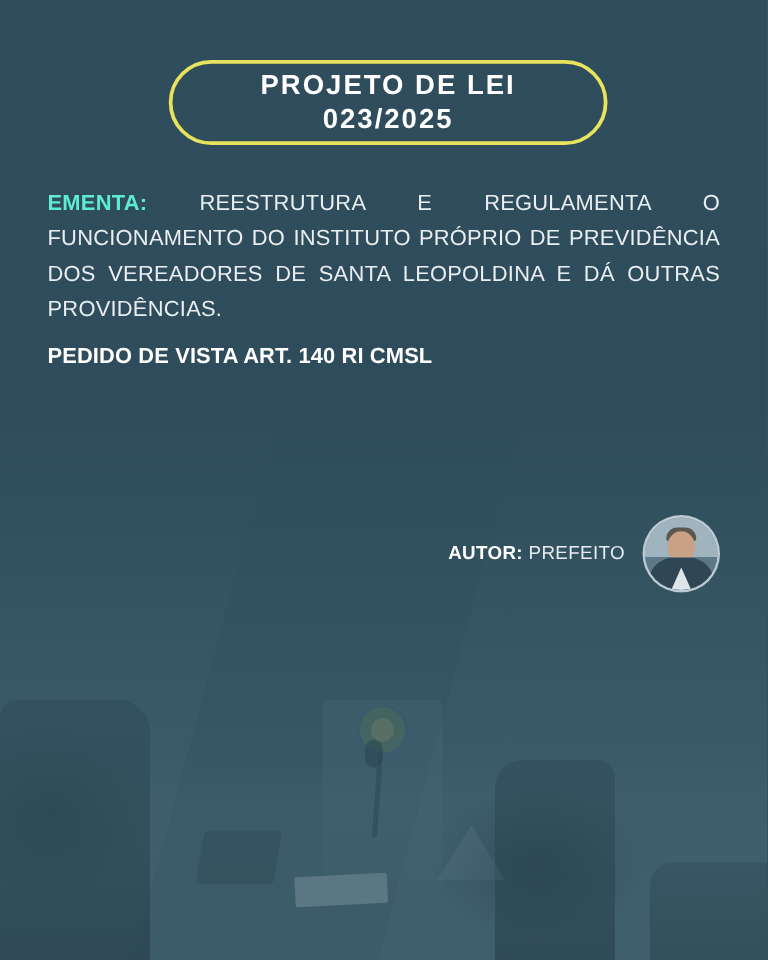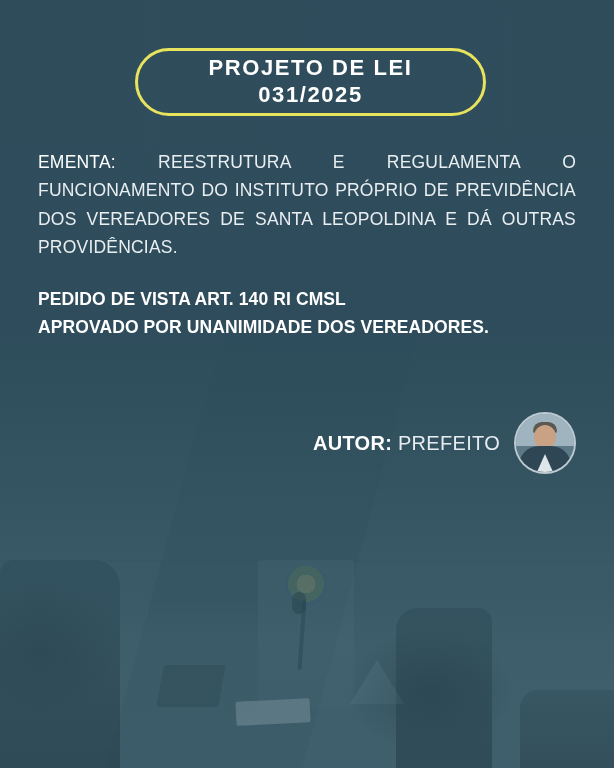--- a/index.html
+++ b/index.html
@@ -164,48 +164,48 @@
     top: 148px;
     width: 538px;
     color: #e9eef1;
     font-size: 17.5px;
     line-height: 1.62;
     text-align: justify;
     text-align-last: left;
     letter-spacing: 0.2px;
   }
   .ementa-label {
-    font-weight: normal;
-    color: #ffffff;
+    font-weight: bold;
+    color: #5eead4;
   }
 
   .notes {
     position: absolute;
     left: 38px;
-    top: 285px;
+    top: 270px;
     width: 538px;
     color: #ffffff;
     font-size: 17.5px;
     font-weight: bold;
     line-height: 1.62;
     letter-spacing: 0.1px;
   }
 
   .author-row {
     position: absolute;
     right: 38px;
     top: 412px;
     display: flex;
     align-items: center;
     gap: 14px;
   }
   .author-text {
     text-align: right;
     color: #e6ecef;
-    font-size: 20px;
+    font-size: 15px;
     line-height: 1.45;
     letter-spacing: 0.3px;
   }
   .author-label {
     font-weight: bold;
     color: #ffffff;
   }
 
   .avatar {
     width: 58px;
@@ -276,30 +276,29 @@
     <div class="laptop"></div>
     <div class="paper"></div>
   </div>
 
   <div class="overlay"></div>
 
   <div class="content">
 
     <div class="title-badge">
       <div class="title-line">PROJETO DE LEI</div>
-      <div class="title-line">031/2025</div>
+      <div class="title-line">023/2025</div>
     </div>
 
     <div class="ementa-block">
       <span class="ementa-label">EMENTA:</span><span> REESTRUTURA E REGULAMENTA O FUNCIONAMENTO DO INSTITUTO PRÓPRIO DE PREVIDÊNCIA DOS VEREADORES DE SANTA LEOPOLDINA E DÁ OUTRAS PROVIDÊNCIAS.</span>
     </div>
 
     <div class="notes">
       <div>PEDIDO DE VISTA ART. 140 RI CMSL</div>
-      <div>APROVADO POR UNANIMIDADE DOS VEREADORES.</div>
     </div>
 
     <div class="author-row">
       <div class="author-text">
         <div><span class="author-label">AUTOR:</span><span> PREFEITO</span></div>
       </div>
       <div class="avatar">
         <div class="av-bg"></div>
         <div class="av-hair"></div>
         <div class="av-head"></div>

